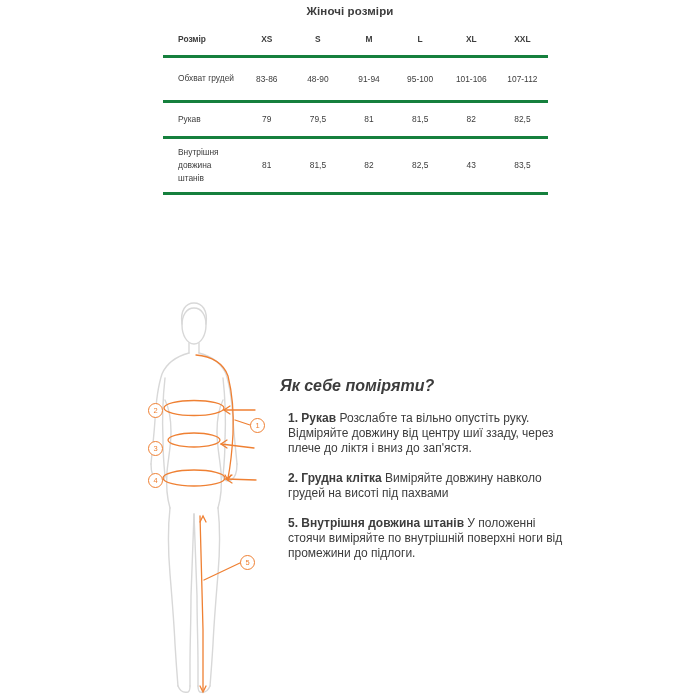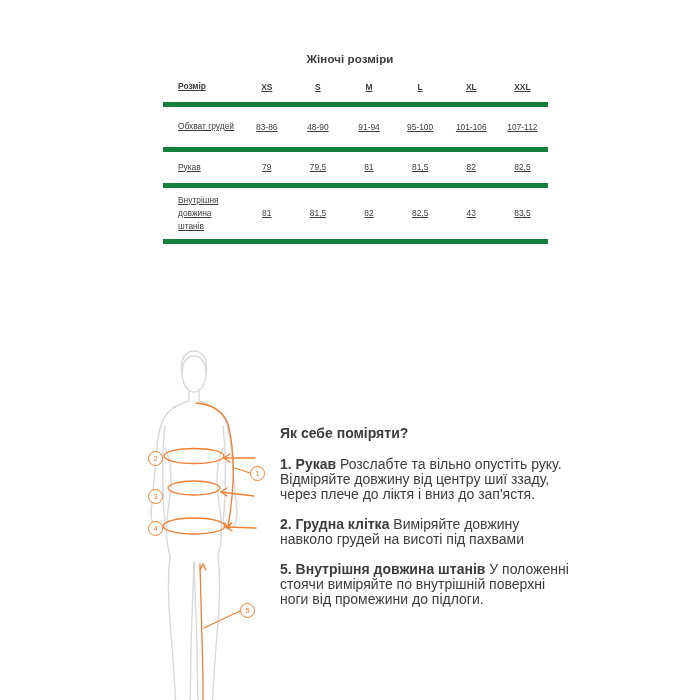--- a/index.html
+++ b/index.html
@@ -17,43 +17,41 @@
     width: 700px;
     height: 700px;
   }
   .title {
     text-align: center;
     font-size: 11.5px;
     font-weight: bold;
     color: #3c3c3c;
     padding-top: 5px;
     letter-spacing: 0.1px;
-    margin-top: 48px;
   }
 
   
   .table-wrap {
     position: absolute;
     left: 163px;
     top: 24px;
     width: 385px;
   }
   table.size-table {
     width: 385px;
     border-collapse: collapse;
     font-size: 8.4px;
     color: #3c3c3c;
   }
   table.size-table td, table.size-table th {
-    border-bottom: 5px solid #15803d;
+    border-bottom: 3px solid #15803d;
     padding: 0;
     vertical-align: middle;
     text-align: center;
     font-weight: normal;
-    text-decoration: underline;
   }
   table.size-table tr.head td {
     font-weight: bold;
     height: 32px;
     font-size: 8.4px;
   }
   table.size-table td.rowlabel {
     text-align: left;
     padding-left: 15px;
     padding-right: 6px;
@@ -91,27 +89,28 @@
 
   
   .instructions {
     position: absolute;
     left: 280px;
     top: 377px;
     width: 290px;
   }
   .instructions h3 {
     margin: 0 0 16px 0;
-    font-size: 14px;
+    font-size: 16px;
     font-weight: bold;
     color: #3c3c3c;
+    font-style: italic;
   }
   .instructions p {
-    margin: 0 0 15px 0;
-    font-size: 14px;
+    margin: 0 0 15px 8px;
+    font-size: 12px;
     line-height: 15px;
     color: #3c3c3c;
   }
   .instructions p b { font-weight: bold; }
 </style>
 </head>
 <body>
 
 <div class="page">
 

